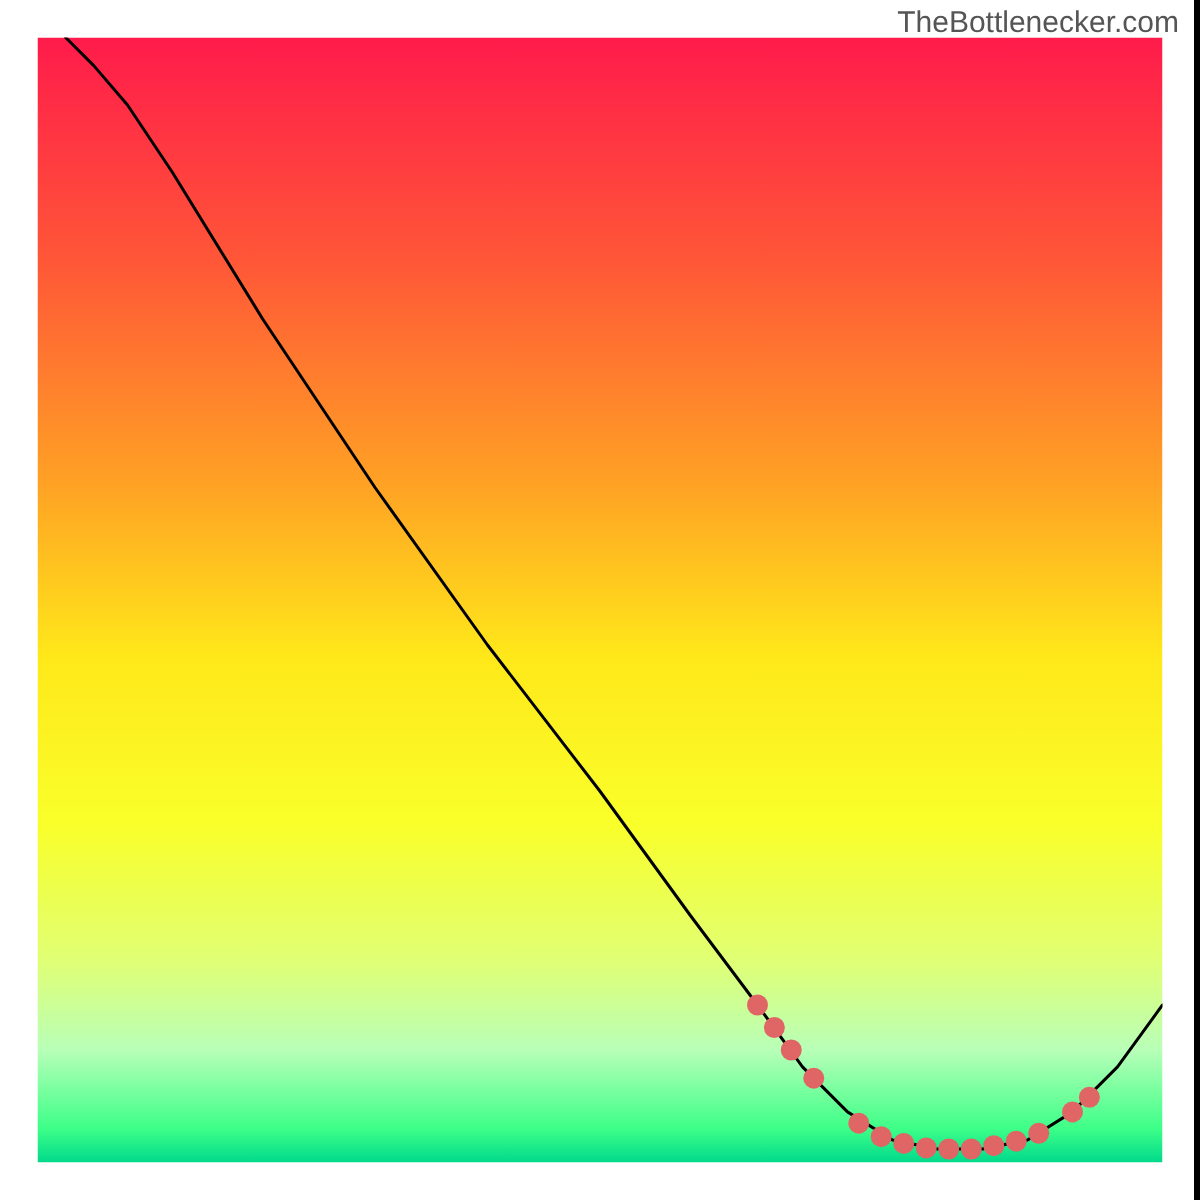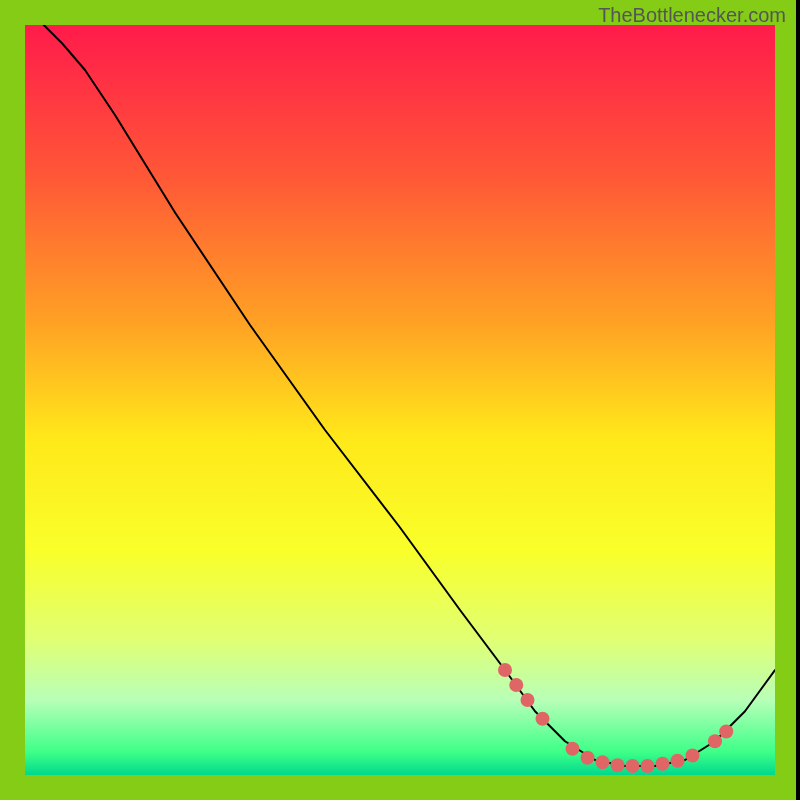--- a/index.html
+++ b/index.html
@@ -8,21 +8,21 @@
     width: 800px;
     height: 800px;
     background: #000;
     font-family: Arial, Helvetica, sans-serif;
     overflow: hidden;
   }
   .outer {
     position: relative;
     width: 796px;
     height: 800px;
-    background: #84cc16;
+    background: #ffffff;
   }
   .watermark {
     position: absolute;
     top: 4px;
     right: 10px;
     color: #555;
     font-size: 20px;
     font-weight: 500;
     z-index: 10;
     user-select: none;

